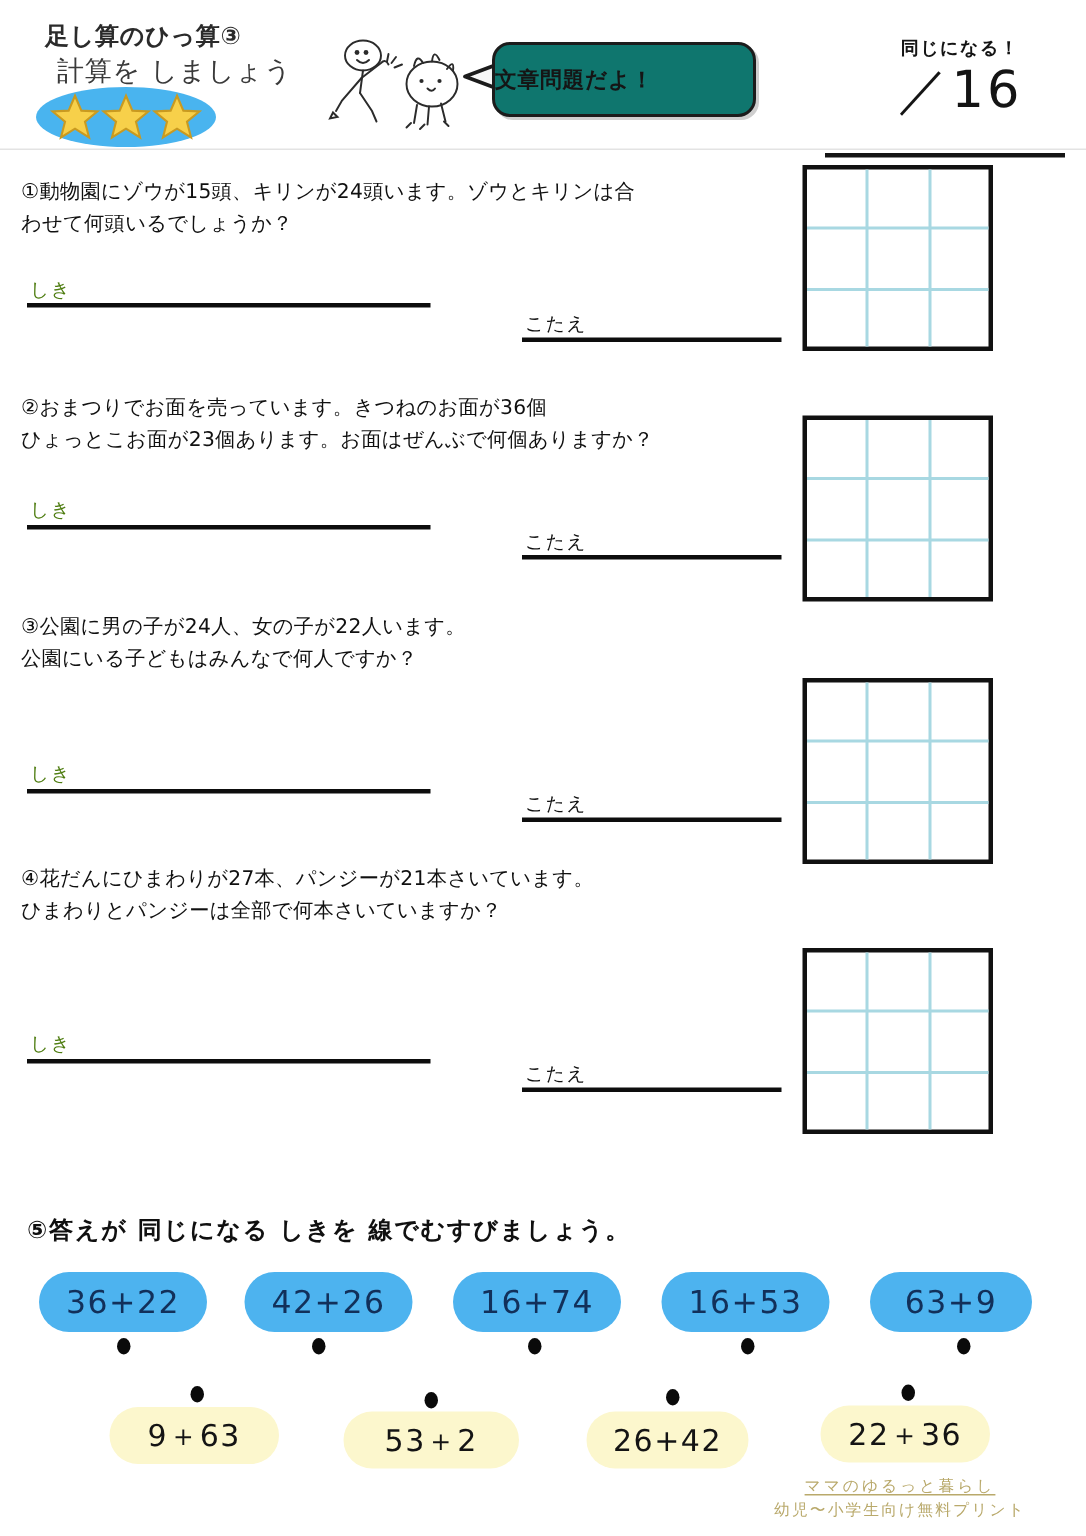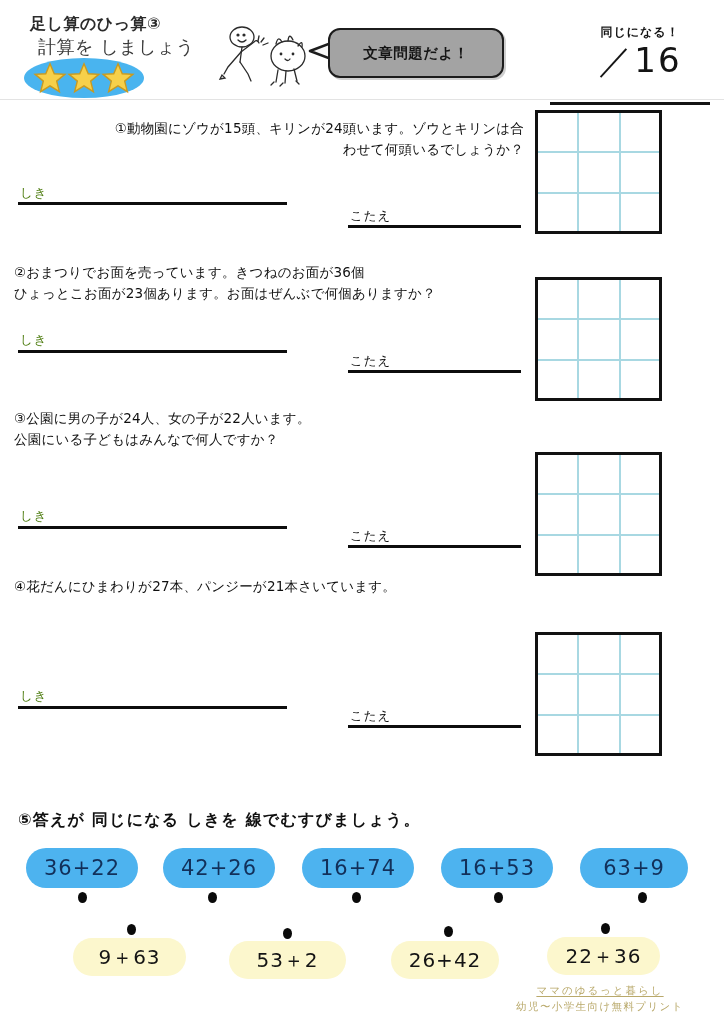--- a/index.html
+++ b/index.html
@@ -71,27 +71,26 @@
     top: 22px;
     width: 110px;
     height: 72px;
   }
   .bubble {
     position: absolute;
     left: 328px;
     top: 28px;
     width: 172px;
     height: 46px;
-    background: #a3a3a3;
+    background: #0f766e;
     border: 2.5px solid #1c1c1c;
     border-radius: 12px;
     box-shadow: 2px 2px 0 #cfcfcf;
     display: flex;
     align-items: center;
-    justify-content: center;
   }
   .bubble-text {
     font-size: 14.5px;
     font-weight: 600;
     color: #151515;
     letter-spacing: 0.5px;
   }
   .bubble-tail {
     position: absolute;
     left: 308px;
@@ -316,21 +315,21 @@
   <div class="score-block">
     <div class="score-label">同じになる！</div>
     <div class="score-value">／16</div>
     <div class="score-rule"></div>
   </div>
 
   <div class="header-rule"></div>
 </div>
 
 <div class="problem" style="top:0;">
-  <div class="q-text" style="top:118px;text-align:right;">
+  <div class="q-text" style="top:118px;">
     <span class="q-line">①動物園にゾウが15頭、キリンが24頭います。ゾウとキリンは合</span>
     <span class="q-line">わせて何頭いるでしょうか？</span>
   </div>
   <div class="shiki-label" style="top:185px;">しき</div>
   <div class="shiki-rule" style="top:202px;"></div>
   <div class="kotae-label" style="top:208px;">こたえ</div>
   <div class="kotae-rule" style="top:225px;"></div>
 
   <div class="calc-grid" style="left:535px; top:110px; width:127px; height:124px;">
     <div class="vline" style="left:39px;"></div>
@@ -372,20 +371,21 @@
     <div class="vline" style="left:39px;"></div>
     <div class="vline" style="left:81px;"></div>
     <div class="hline" style="top:38px;"></div>
     <div class="hline" style="top:79px;"></div>
   </div>
 </div>
 
 <div class="problem" style="top:0;">
   <div class="q-text" style="top:576px;">
     <span class="q-line">④花だんにひまわりが27本、パンジーが21本さいています。</span>
+    <span class="q-line">ひまわりとパンジーは全部で何本さいていますか？</span>
   </div>
   <div class="shiki-label" style="top:688px;">しき</div>
   <div class="shiki-rule" style="top:706px;"></div>
   <div class="kotae-label" style="top:708px;">こたえ</div>
   <div class="kotae-rule" style="top:725px;"></div>
 
   <div class="calc-grid" style="left:535px; top:632px; width:127px; height:124px;">
     <div class="vline" style="left:39px;"></div>
     <div class="vline" style="left:81px;"></div>
     <div class="hline" style="top:38px;"></div>

